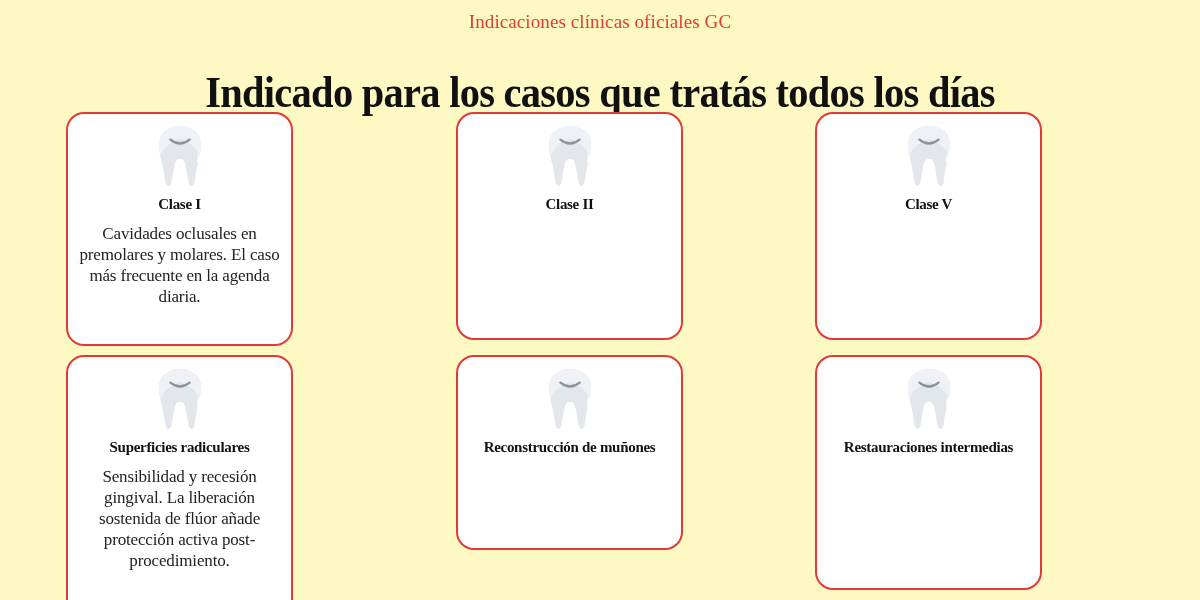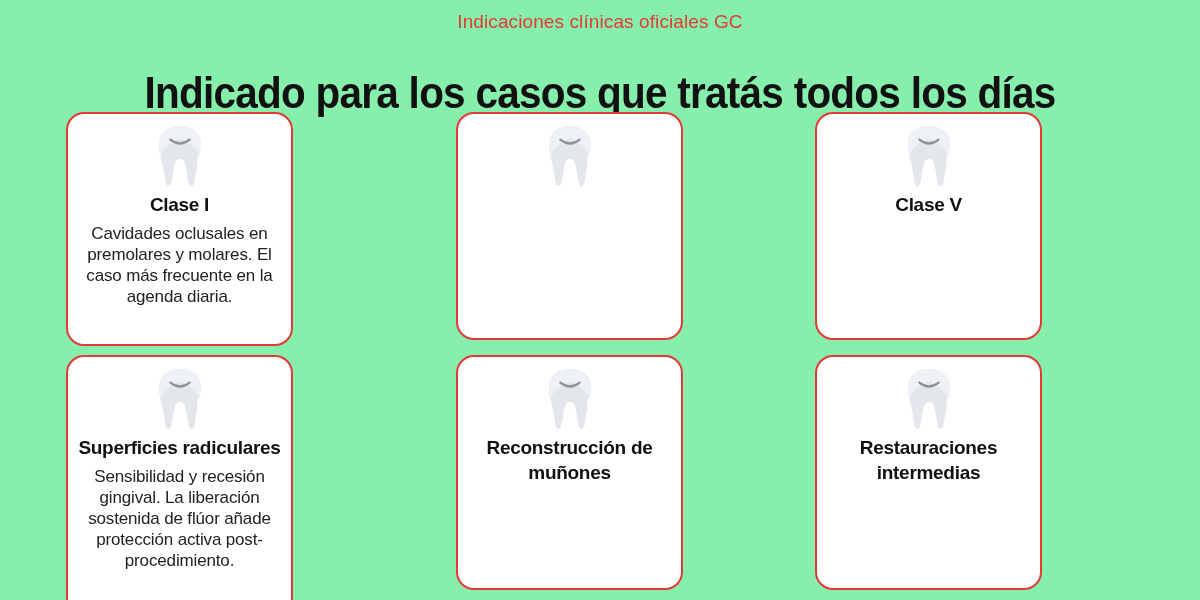--- a/index.html
+++ b/index.html
@@ -13,22 +13,23 @@
     height: 600px;
     overflow: hidden;
     font-family: "Liberation Sans", "DejaVu Sans", sans-serif;
     -webkit-font-smoothing: antialiased;
   }
 
   .slide {
     position: relative;
     width: 1200px;
     height: 600px;
-    background: #86efac;
+    background: #fef9c3;
     box-sizing: border-box;
+    font-family: Liberation Serif, serif;
   }
 
   
   .eyebrow {
     position: absolute;
     top: 10px;
     left: 0;
     width: 1200px;
     text-align: center;
     font-size: 19px;
@@ -81,36 +82,36 @@
   .col-3 { left: 815px; }
 
   
   .row-1 { top: 0px; }
   .row-2 { top: 243px; }
 
   .c1 { height: 234px; }
   .c2 { height: 228px; }
   .c3 { height: 228px; }
   .c4 { height: 285px; }
-  .c5 { height: 235px; }
+  .c5 { height: 195px; }
   .c6 { height: 235px; }
 
   
   .tooth-wrap {
     display: block;
     margin: 0 auto;
     width: 46px;
     height: 64px;
     line-height: 0;
   }
   .tooth-wrap svg { display: block; width: 46px; height: 64px; }
 
   
   .card-title {
-    font-size: 19px;
+    font-size: 15px;
     line-height: 25px;
     font-weight: 700;
     color: #111111;
     letter-spacing: -0.3px;
     margin: 4px 0 6px;
   }
   .card-title.nowrap {
     white-space: nowrap;
     margin-left: -12px;
     margin-right: -12px;
@@ -154,20 +155,21 @@
     </div>
 
     <div class="card c2 col-2 row-1">
       <span class="tooth-wrap">
         <svg viewBox="0 0 46 64" xmlns="http://www.w3.org/2000/svg" aria-hidden="true">
           <path d="M23 2C14.5 2 10.2 5.3 6.6 8.2 3.4 10.8 2 15.2 2 20.6c0 7.5 1.6 12.6 3.2 19.1 1.4 5.6 2.2 11.3 2.9 16.6.5 3.8 1.3 5.7 3.2 5.7 2.1 0 2.9-2.1 3.6-6.1.9-5.2 1.6-10.4 2.6-14.8.9-3.9 2.3-6 5.5-6s4.6 2.1 5.5 6c1 4.4 1.7 9.6 2.6 14.8.7 4 1.5 6.1 3.6 6.1 1.9 0 2.7-1.9 3.2-5.7.7-5.3 1.5-11 2.9-16.6C38.4 33.2 44 28.1 44 20.6c0-5.4-1.4-9.8-4.6-12.4C35.8 5.3 31.5 2 23 2z" fill="#e3e7ec"></path>
           <path d="M23 2C14.5 2 10.2 5.3 6.6 8.2 3.4 10.8 2 15.2 2 20.6c0 4.6.6 8.4 1.5 12.2C5 27.4 7.8 23 12.6 20.2 17 17.6 20 15 23 15s6 2.6 10.4 5.2C38.2 23 41 27.4 42.5 32.8c.9-3.8 1.5-7.6 1.5-12.2 0-5.4-1.4-9.8-4.6-12.4C35.8 5.3 31.5 2 23 2z" fill="#eef1f5"></path>
           <path d="M13.4 15.6c3.2 2.6 6.3 3.9 9.6 3.9s6.4-1.3 9.6-3.9" fill="none" stroke="#8d9298" stroke-width="2.3" stroke-linecap="round"></path>
         </svg>
       </span>
+      <div class="card-title">Clase II</div>
     </div>
 
     <div class="card c3 col-3 row-1">
       <span class="tooth-wrap">
         <svg viewBox="0 0 46 64" xmlns="http://www.w3.org/2000/svg" aria-hidden="true">
           <path d="M23 2C14.5 2 10.2 5.3 6.6 8.2 3.4 10.8 2 15.2 2 20.6c0 7.5 1.6 12.6 3.2 19.1 1.4 5.6 2.2 11.3 2.9 16.6.5 3.8 1.3 5.7 3.2 5.7 2.1 0 2.9-2.1 3.6-6.1.9-5.2 1.6-10.4 2.6-14.8.9-3.9 2.3-6 5.5-6s4.6 2.1 5.5 6c1 4.4 1.7 9.6 2.6 14.8.7 4 1.5 6.1 3.6 6.1 1.9 0 2.7-1.9 3.2-5.7.7-5.3 1.5-11 2.9-16.6C38.4 33.2 44 28.1 44 20.6c0-5.4-1.4-9.8-4.6-12.4C35.8 5.3 31.5 2 23 2z" fill="#e3e7ec"></path>
           <path d="M23 2C14.5 2 10.2 5.3 6.6 8.2 3.4 10.8 2 15.2 2 20.6c0 4.6.6 8.4 1.5 12.2C5 27.4 7.8 23 12.6 20.2 17 17.6 20 15 23 15s6 2.6 10.4 5.2C38.2 23 41 27.4 42.5 32.8c.9-3.8 1.5-7.6 1.5-12.2 0-5.4-1.4-9.8-4.6-12.4C35.8 5.3 31.5 2 23 2z" fill="#eef1f5"></path>
           <path d="M13.4 15.6c3.2 2.6 6.3 3.9 9.6 3.9s6.4-1.3 9.6-3.9" fill="none" stroke="#8d9298" stroke-width="2.3" stroke-linecap="round"></path>
         </svg>
       </span>

